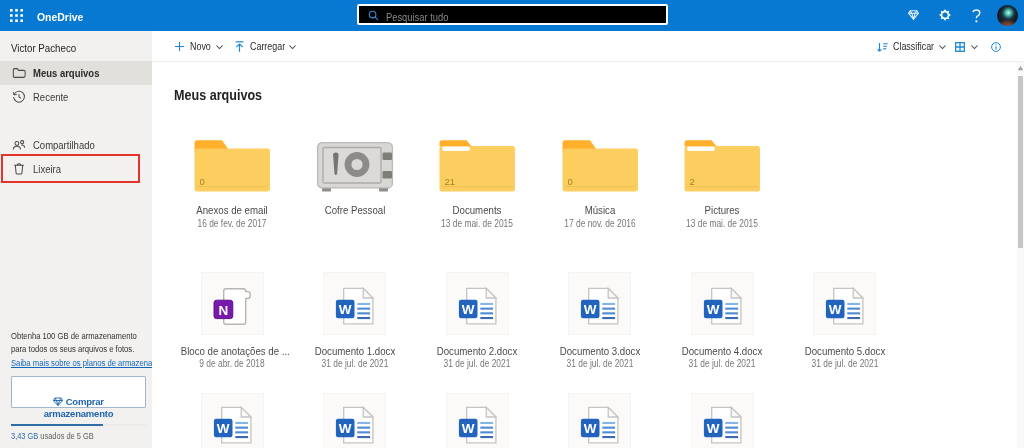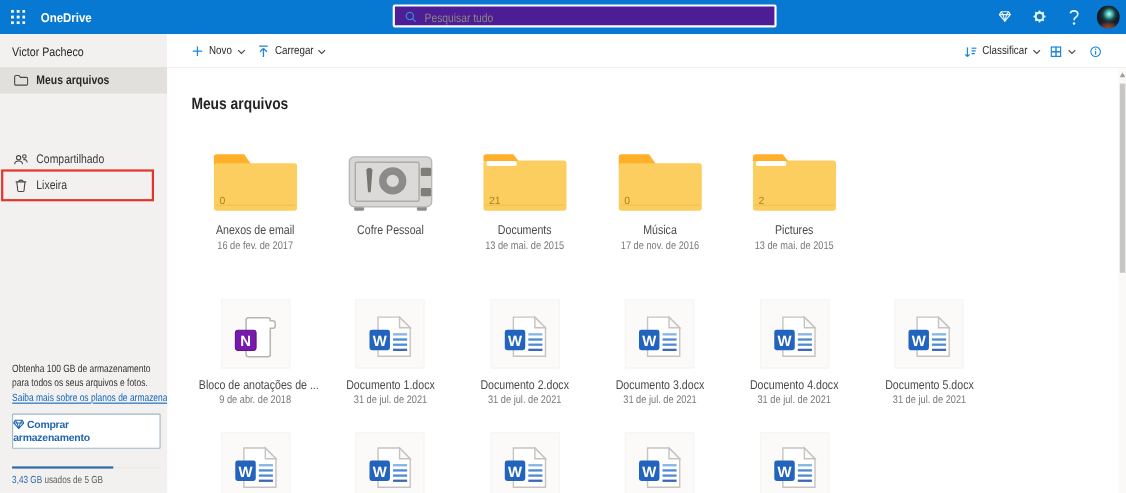--- a/index.html
+++ b/index.html
@@ -2,21 +2,21 @@
 <html><head>
 <meta charset="utf-8">
 <style>
 * { margin:0; padding:0; box-sizing:border-box; }
 html,body { width:1024px; height:448px; overflow:hidden; background:#fff; -webkit-font-smoothing:antialiased;
   font-family:"Liberation Sans", sans-serif; }
 .abs { position:absolute; }
 #topbar { position:absolute; left:0; top:0; width:1024px; height:31px; background:#0779D2; }
 #sidebar { position:absolute; left:0; top:31px; width:152px; height:417px; background:#F2F1F0; overflow:hidden; }
 #main { position:absolute; left:152px; top:31px; width:872px; height:417px; background:#fff; }
-.srch { position:absolute; left:357px; top:4px; width:349px; height:21px; background:#4c1d95;
+.srch { position:absolute; left:357px; top:4px; width:311px; height:21px; background:#000000;
   border:2px solid #FDFEFF; border-radius:2px;text-align:center; }
 .navrow { position:absolute; left:0; width:152px; height:24px; }
 .navrow .lbl { position:absolute; left:33px; top:6px; font-size:11.3px; color:#3B3A39; transform:scaleX(0.84); transform-origin:0 50%; }
 .navrow svg { position:absolute; left:12px; top:5px; }
 .tile-name { position:absolute; width:122px; text-align:center; font-size:11.5px; color:#4A4A4A; white-space:nowrap; transform:scaleX(0.84); }
 .tile-date { position:absolute; width:122px; text-align:center; font-size:10px; color:#7A7876; white-space:nowrap; transform:scaleX(0.84); }
 .fsq { position:absolute; width:63px; height:63px; background:#FBFAF9; border:1px solid #F5F4F2; }
 .tbtxt { font-size:10.6px; color:#2B2A29; line-height:11px; transform:scaleX(0.84); transform-origin:0 50%; }
 </style>
 </head>
@@ -78,20 +78,30 @@
 </div>
 
 <div id="sidebar">
   <div class="abs" style="left:11px;top:10.5px;font-size:11.3px;color:#252423;transform:scaleX(0.86);transform-origin:0 50%">Victor Pacheco</div>
   <div class="navrow" style="top:30px;background:#E2E0DD">
     <svg width="14" height="14" viewBox="0 0 16 16">
         <path fill="none" stroke="#4A4845" stroke-width="1.15" d="M1.5 4.5 q0-1.5 1.5-1.5 h3 l1.5 2 h6 q1.5 0 1.5 1.5 v5 q0 1.5 -1.5 1.5 h-10.5 q-1.5 0-1.5-1.5 z"></path>
       </svg>
     <div class="lbl" style="font-weight:bold;color:#2B2A29">Meus arquivos</div>
   </div>
+  <div class="navrow" style="top:54px">
+    <svg width="14" height="14" viewBox="0 0 16 16">
+        <g fill="none" stroke="#4A4845" stroke-width="1.15">
+          <path d="M2.2 5.4 A6.2 6.2 0 1 1 1.8 8"></path>
+          <path d="M1.4 2.4 L2.3 5.7 L5.6 4.9" stroke-width="1.05"></path>
+          <path d="M8 4.5 V8 l2.4 1.6"></path>
+        </g>
+      </svg>
+    <div class="lbl">Recente</div>
+  </div>
   <div class="navrow" style="top:102px">
     <svg width="14" height="14" viewBox="0 0 16 16">
         <g fill="none" stroke="#4A4845" stroke-width="1.15">
           <circle cx="5.6" cy="6.2" r="2.2"></circle>
           <path d="M1.5 13 q0-3.5 4.1-3.5 q4.1 0 4.1 3.5"></path>
           <circle cx="11.6" cy="4.8" r="1.8"></circle>
           <path d="M10.5 8.2 q4-.6 4 3"></path>
         </g>
       </svg>
     <div class="lbl">Compartilhado</div>
@@ -100,21 +110,21 @@
     <svg width="14" height="14" viewBox="0 0 16 16">
         <g fill="none" stroke="#4A4845" stroke-width="1.15">
           <path d="M2.5 3.8 h11 M3.8 3.8 l0.9 9 q0.1 1 1.1 1 h4.4 q1 0 1.1-1 l0.9-9 M5.8 3.8 q0-1.8 2.2-1.8 q2.2 0 2.2 1.8"></path>
         </g>
       </svg>
     <div class="lbl">Lixeira</div>
   </div>
   <div class="abs" style="left:1px;top:122.5px;width:139px;height:29.5px;border:2.5px solid #E3342A"></div>
 
   <div class="abs" style="left:11px;top:298px;width:178px;font-size:9.6px;line-height:13.4px;color:#333231;white-space:nowrap;overflow:hidden;transform:scaleX(0.8);transform-origin:0 0">Obtenha 100 GB de armazenamento<br>para todos os seus arquivos e fotos.<br><span style="color:#1166BB;text-decoration:underline">Saiba mais sobre os planos de armazena</span></div>
-  <div class="abs" style="left:11px;top:344.5px;width:135px;height:32px;background:#fff;border:1px solid #9FB6CC;border-radius:1px;font-size:9.5px;letter-spacing:-0.2px;color:#2065AE;line-height:12.3px;padding-top:4px">
+  <div class="abs" style="left:11px;top:344.5px;width:135px;height:32px;background:#fff;border:1px solid #9FB6CC;border-radius:1px;text-align:center;font-size:9.5px;letter-spacing:-0.2px;color:#2065AE;line-height:12.3px;padding-top:19px">
     <svg style="vertical-align:-1.5px" width="10" height="9.5" viewBox="0 0 16 15">
         <g fill="none" stroke="#2065AE" stroke-width="1.5">
           <path d="M3 1.5 h10 l2.5 4 L8 13.5 L0.5 5.5 z"></path>
           <path d="M0.5 5.5 h15 M3 1.5 l2.5 4 L8 13.5 L10.5 5.5 L13 1.5"></path>
         </g>
       </svg>
     <b> Comprar</b><br><b>armazenamento</b>
   </div>
   <div class="abs" style="left:11px;top:392.5px;width:135px;height:2px;background:#EDEBE9">
       <div style="width:92px;height:2px;background:#2E6DA8"></div>

